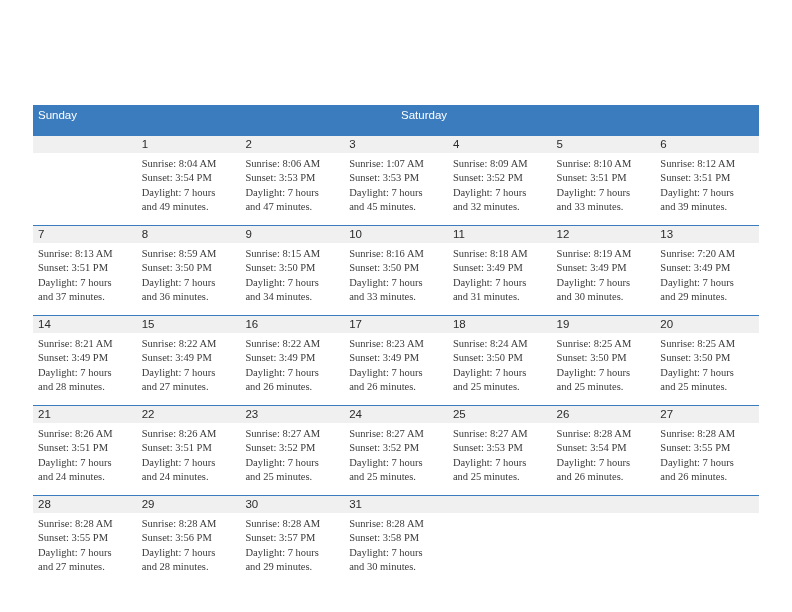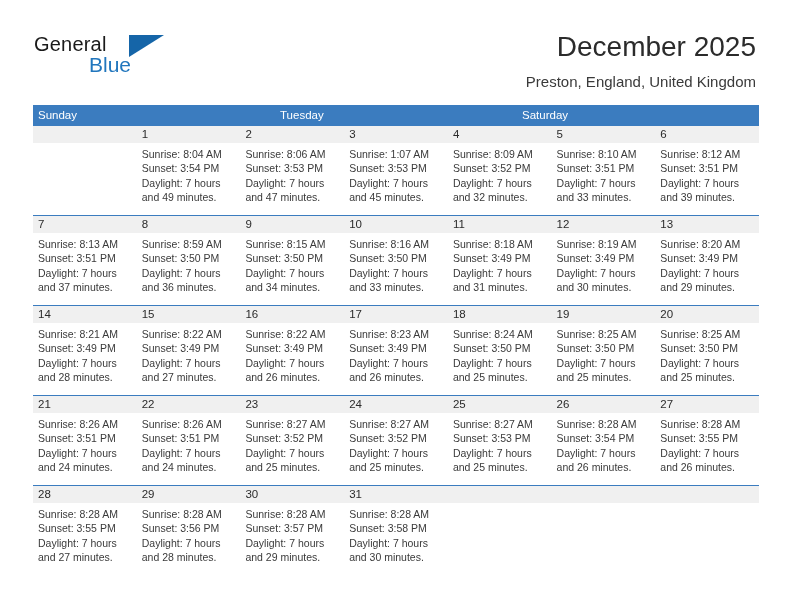--- a/index.html
+++ b/index.html
@@ -90,21 +90,21 @@
   .calendar {
     position: absolute;
     left: 33px;
     top: 105px;
     width: 726px;
   }
 
   .dow-row {
     display: flex;
     background: #3b7cbf;
-    height: 21px;
+    height: 31px;
   }
   .dow-cell {
     flex: 1 1 0;
     color: #ffffff;
     font-size: 11.5px;
     line-height: 21px;
     padding-left: 5px;
     box-sizing: border-box;
     white-space: nowrap;
     overflow: hidden;
@@ -133,52 +133,38 @@
     height: 17px;
     padding-left: 5px;
     box-sizing: border-box;
     font-size: 11.5px;
     line-height: 17px;
     color: #2b2b2b;
   }
   .day-body {
     padding: 4px 4px 0 5px;
     box-sizing: border-box;
+    font-family: Liberation Serif, serif;
   }
   .day-line {
     font-size: 10.5px;
     line-height: 14.4px;
     color: #3a3a3a;
     white-space: nowrap;
   }
 </style>
 </head>
 <body>
 
 <div class="page">
 
-  <div class="header">
-
-    <div class="brand">
-      <span class="brand-general">General</span>
-      <span class="brand-triangle"></span>
-      <span class="brand-blue">Blue</span>
-    </div>
-
-    <div class="title-block">
-      <div class="cal-title">December 2025</div>
-      <div class="cal-subtitle">Preston, England, United Kingdom</div>
-    </div>
-
-  </div>
 
   <div class="calendar">
     <div class="dow-row" id="dow-row">
         <div class="dow-cell">Sunday</div>
-        <div class="dow-cell">Tuesday</div>
         <div class="dow-cell">Saturday</div>
       </div>
     <div id="weeks-container">
         <div class="week-row first">
           <div class="day-cell empty">
             <div class="day-number-band"></div>
           </div>
           <div class="day-cell">
             <div class="day-number-band">1</div>
             <div class="day-body">
@@ -285,21 +271,21 @@
             <div class="day-body">
               <div class="day-line">Sunrise: 8:19 AM</div>
               <div class="day-line">Sunset: 3:49 PM</div>
               <div class="day-line">Daylight: 7 hours</div>
               <div class="day-line">and 30 minutes.</div>
             </div>
           </div>
           <div class="day-cell">
             <div class="day-number-band">13</div>
             <div class="day-body">
-              <div class="day-line">Sunrise: 8:20 AM</div>
+              <div class="day-line">Sunrise: 7:20 AM</div>
               <div class="day-line">Sunset: 3:49 PM</div>
               <div class="day-line">Daylight: 7 hours</div>
               <div class="day-line">and 29 minutes.</div>
             </div>
           </div>
         </div>
         <div class="week-row">
           <div class="day-cell">
             <div class="day-number-band">14</div>
             <div class="day-body">

